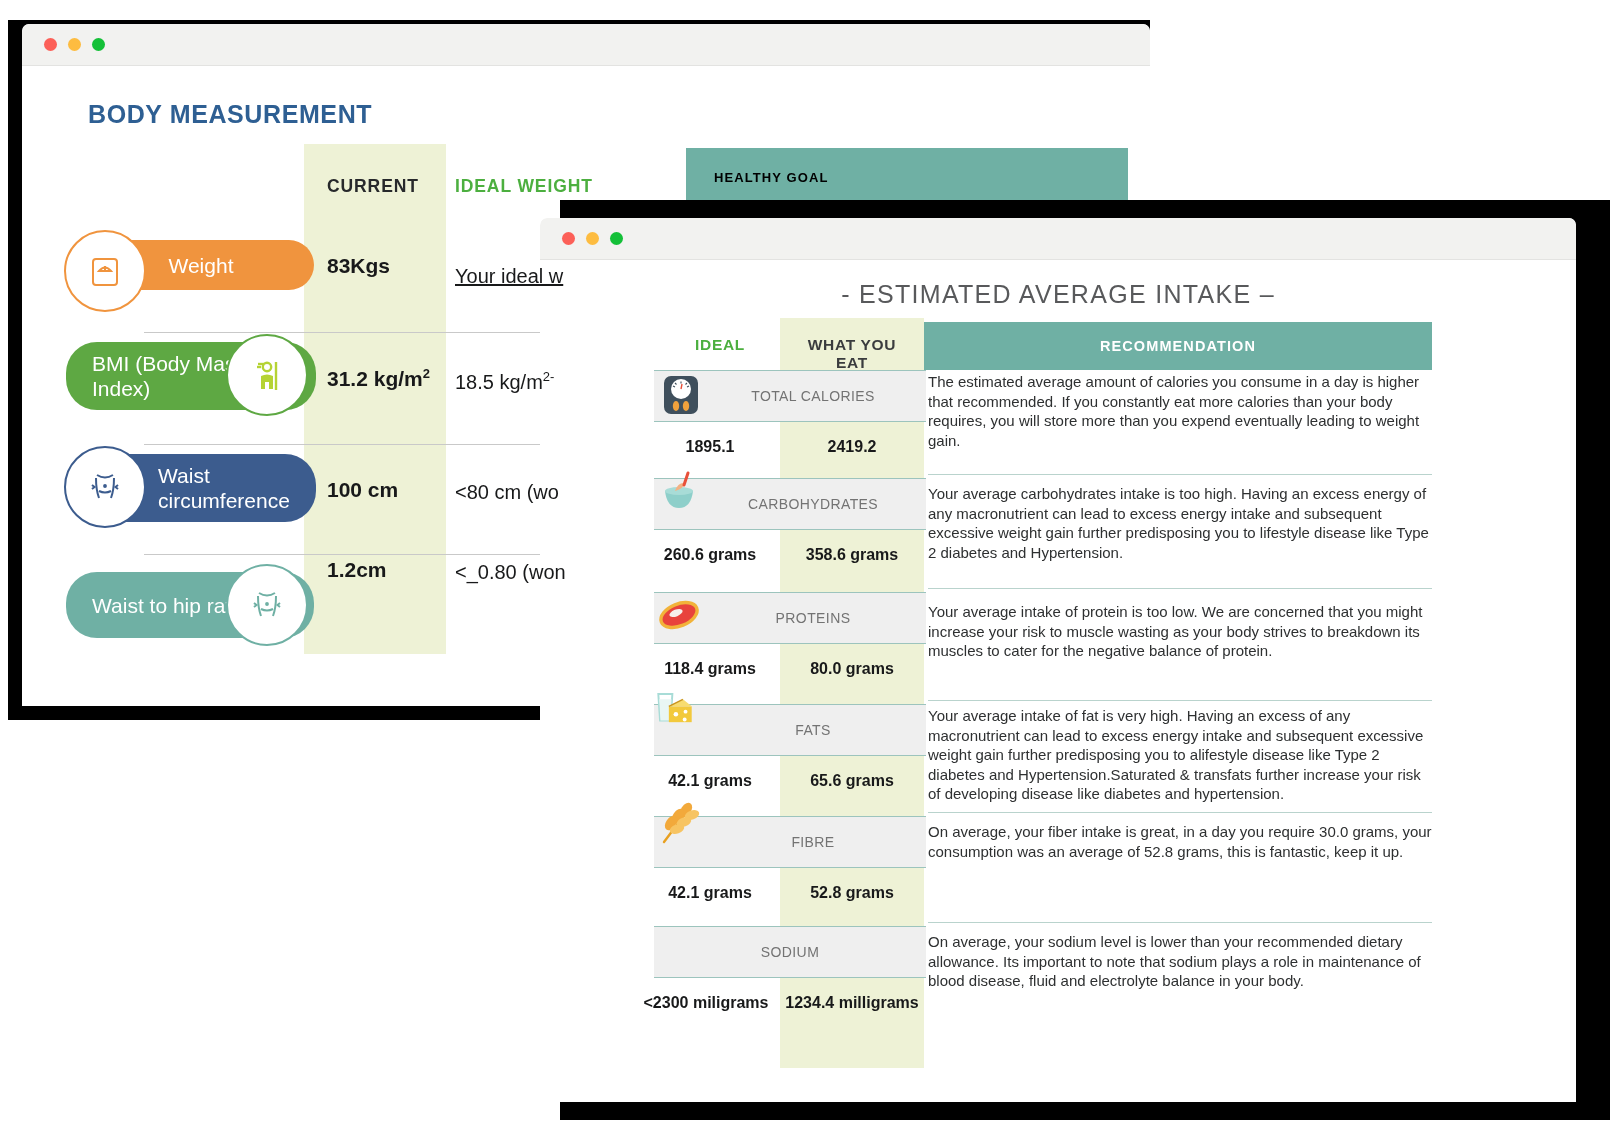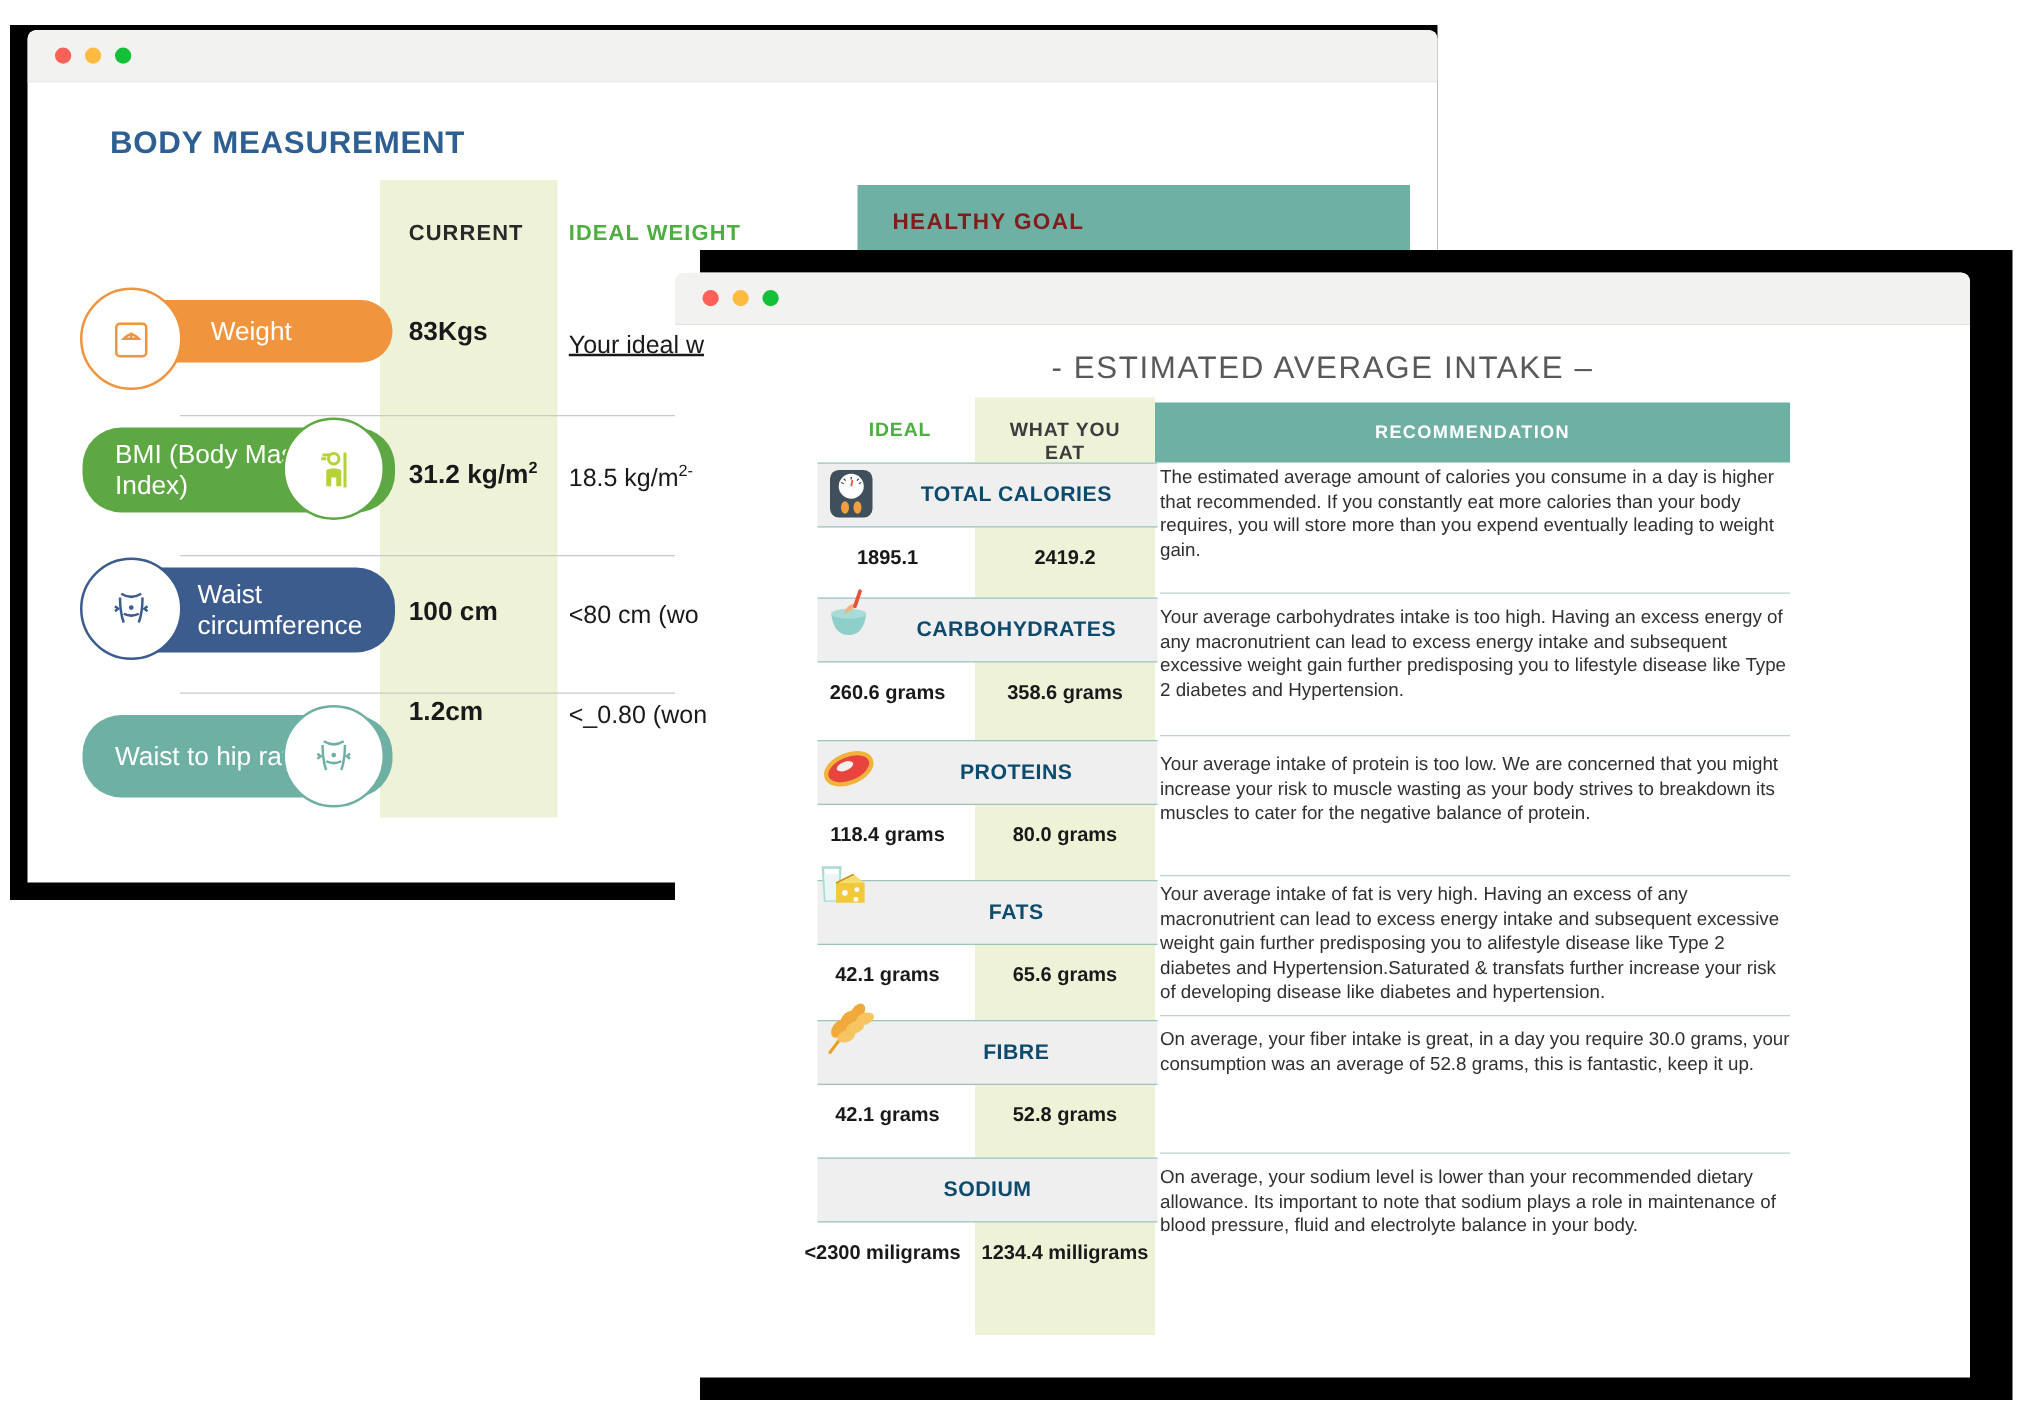--- a/index.html
+++ b/index.html
@@ -67,22 +67,22 @@
     left: 664px;
     top: 124px;
     width: 442px;
     height: 58px;
     background: #6fb0a4;
     display: flex;
     align-items: center;
     padding-left: 28px;
   }
   .goal-bar span {
-    color: #7f1d1d;
-    font-size: 18px;
+    color: #000000;
+    font-size: 13px;
     font-weight: bold;
     letter-spacing: 1.1px;
   }
 
   .col-head {
     position: absolute;
     font-size: 17.5px;
     font-weight: bold;
     letter-spacing: 0.9px;
     top: 152px;
@@ -202,24 +202,23 @@
     height: 52px;
     background: #efefef;
     border-top: 1px solid #9cc4bd;
     border-bottom: 1px solid #9cc4bd;
     display: flex;
     align-items: center;
     justify-content: center;
     padding-left: 46px;
   }
   .nut-label-box span {
-    font-size: 17px;
-    color: #0c4a6e;
+    font-size: 14px;
+    color: #737373;
     letter-spacing: 0.4px;
-    font-weight: bold;
   }
   .nut-label-box.no-icon { padding-left: 0; }
 
   .nut-icon {
     position: absolute;
     left: 16px;
     width: 58px; height: 58px;
     display: flex; align-items: center; justify-content: center;
     z-index: 5;
   }
@@ -482,15 +481,15 @@
     <div class="nut-rec" style="top:6px;">On average, your fiber intake is great, in a day you require 30.0 grams, your consumption was an average of 52.8 grams, this is fantastic, keep it up.</div>
   </div>
 
   <div class="nut-row" style="top:708px;">
     <div class="nut-divider" style="top:-4px;"></div>
     <div class="nut-label-box no-icon" style="top:0px;">
       <span>SODIUM</span>
     </div>
     <div class="nut-ideal" style="top:68px;left:88px;width:156px;">&lt;2300 miligrams</div>
     <div class="nut-eat" style="top:68px;">1234.4 milligrams</div>
-    <div class="nut-rec" style="top:6px;">On average, your sodium level is lower than your recommended dietary allowance. Its important to note that sodium plays a role in maintenance of blood pressure, fluid and electrolyte balance in your body.</div>
+    <div class="nut-rec" style="top:6px;">On average, your sodium level is lower than your recommended dietary allowance. Its important to note that sodium plays a role in maintenance of blood disease, fluid and electrolyte balance in your body.</div>
   </div>
 </div>
 
 </body></html>

